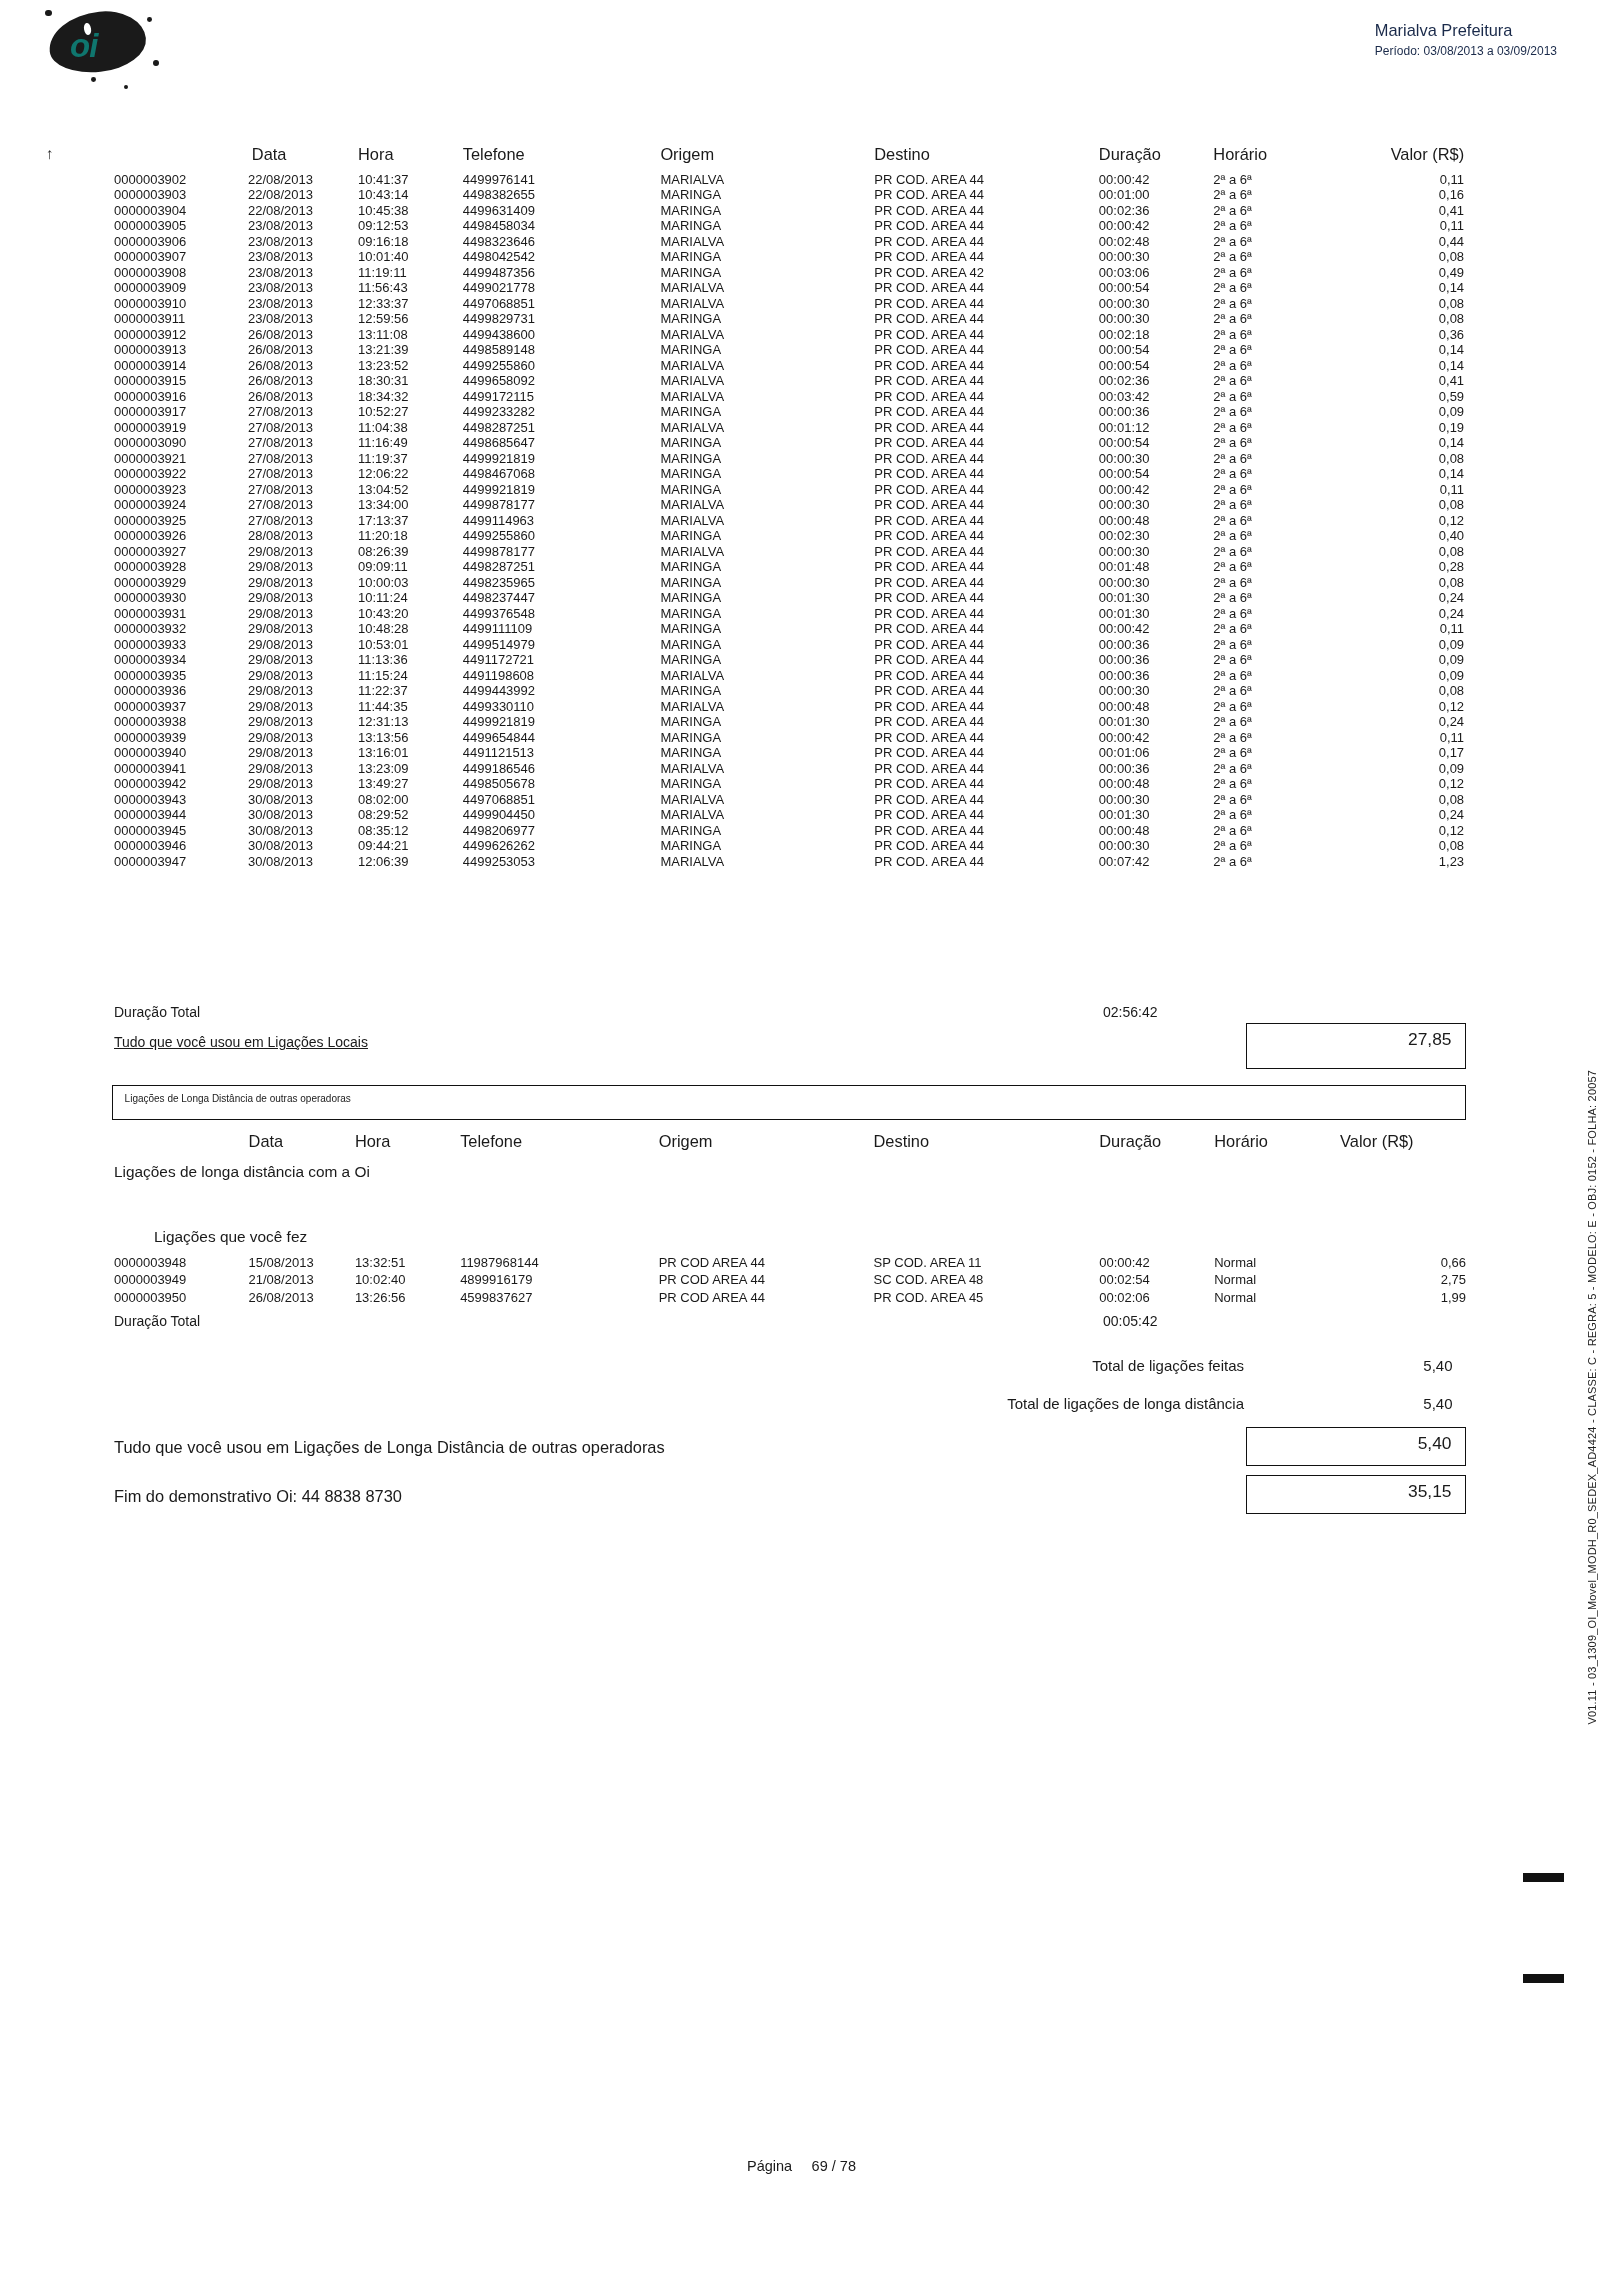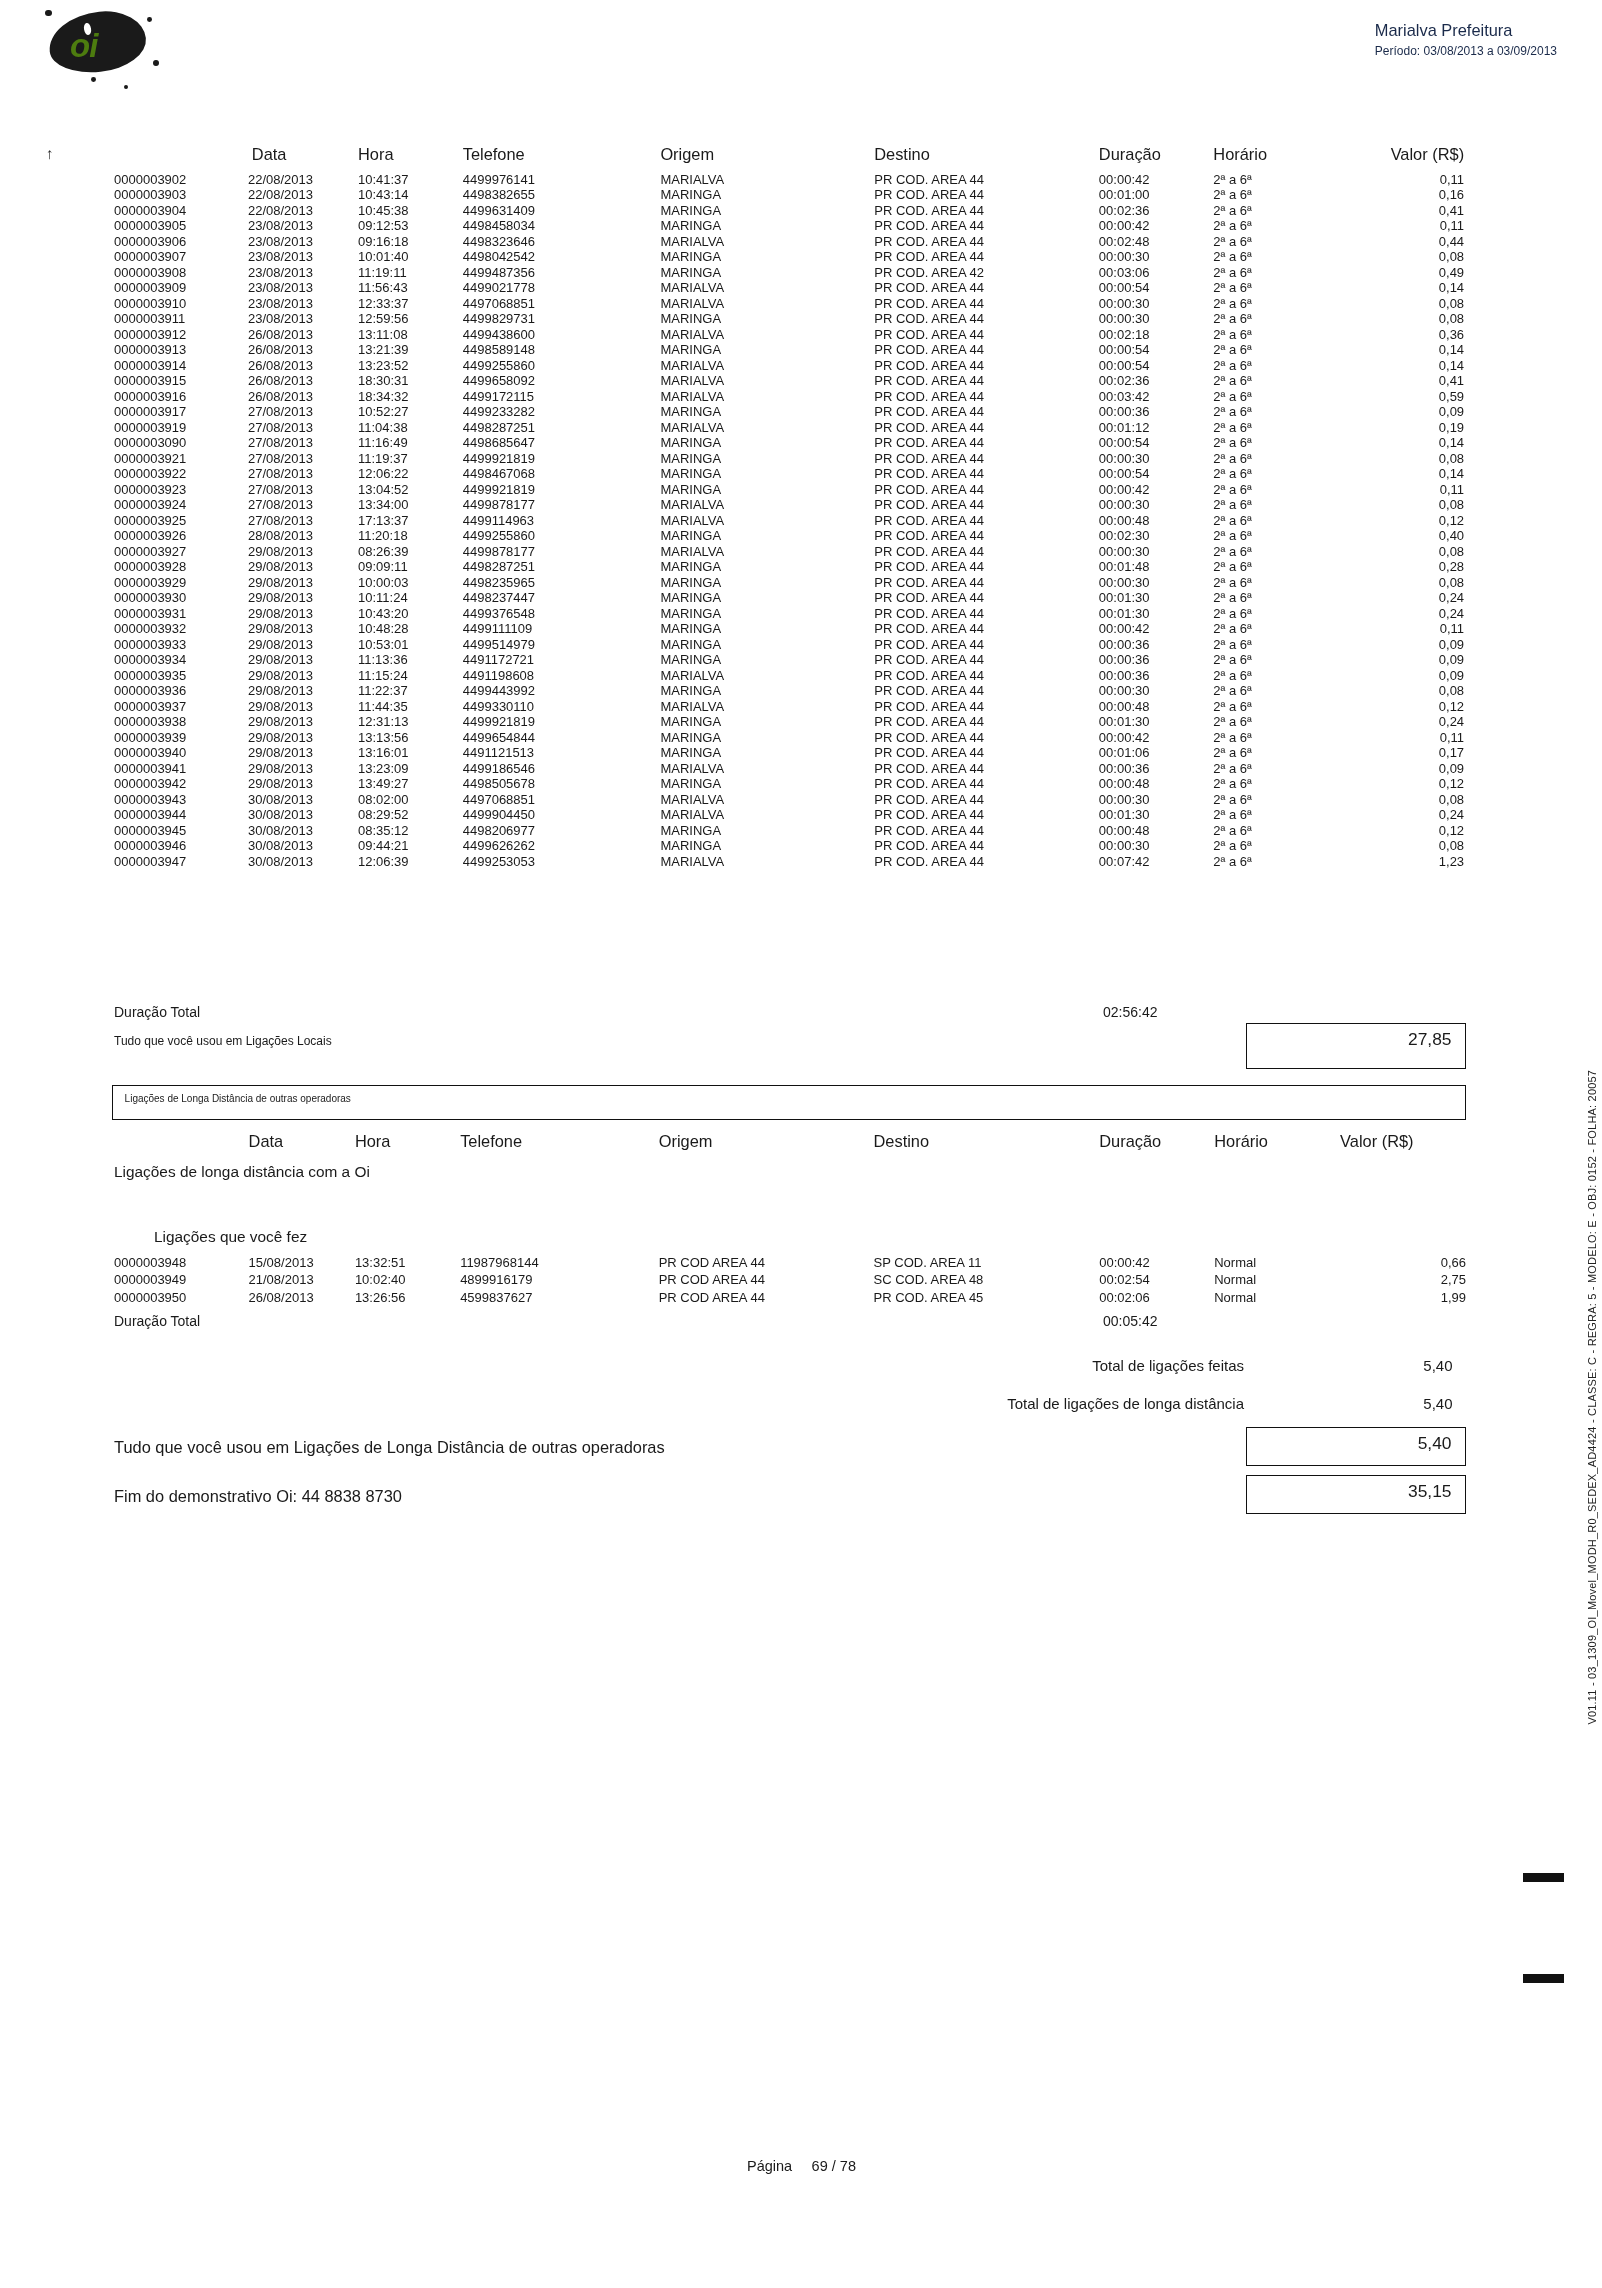--- a/index.html
+++ b/index.html
@@ -34,21 +34,21 @@
     position: absolute;
     left: 9.7px; top: 5.8px;
     width: 97px; height: 60px;
     background: #1a1a1a;
     border-radius: 55% 45% 50% 50% / 58% 52% 48% 42%;
     transform: rotate(-6deg);
   }
   .logo .oi-text {
     position: absolute;
     left: 31px; top: 21px;
-    color: #4d7c0f;
+    color: #0f766e;
     font-size: 33px;
     font-weight: bold;
     font-style: italic;
     letter-spacing: -1px;
     font-family: "Liberation Sans", sans-serif;
   }
   .logo .dot {
     position: absolute;
     background: #1a1a1a;
     border-radius: 50%;
@@ -145,21 +145,22 @@
   th.c-val { text-align: right; padding-right: 1.9px; }
   td.c-val { padding-right: 1.9px; }
   th.c-num { }
   th.c-data { padding-left: 3.9px; }
 
   
   .sum1 {
     position: absolute;
     left: 114px;
     top: 1034px;
-    font-size: 12px;
+    font-size: 14px;
+    text-decoration: underline;
   }
   .sumbox {
     position: absolute;
     border: 1.5px solid #111;
     box-sizing: border-box;
     text-align: right;
     font-size: 17.4px;
     padding: 4.8px 13.5px 3.9px 0;
   }
   .sumbox.b1 { left: 1246px; top: 1023px; width: 220px; height: 46px; }

